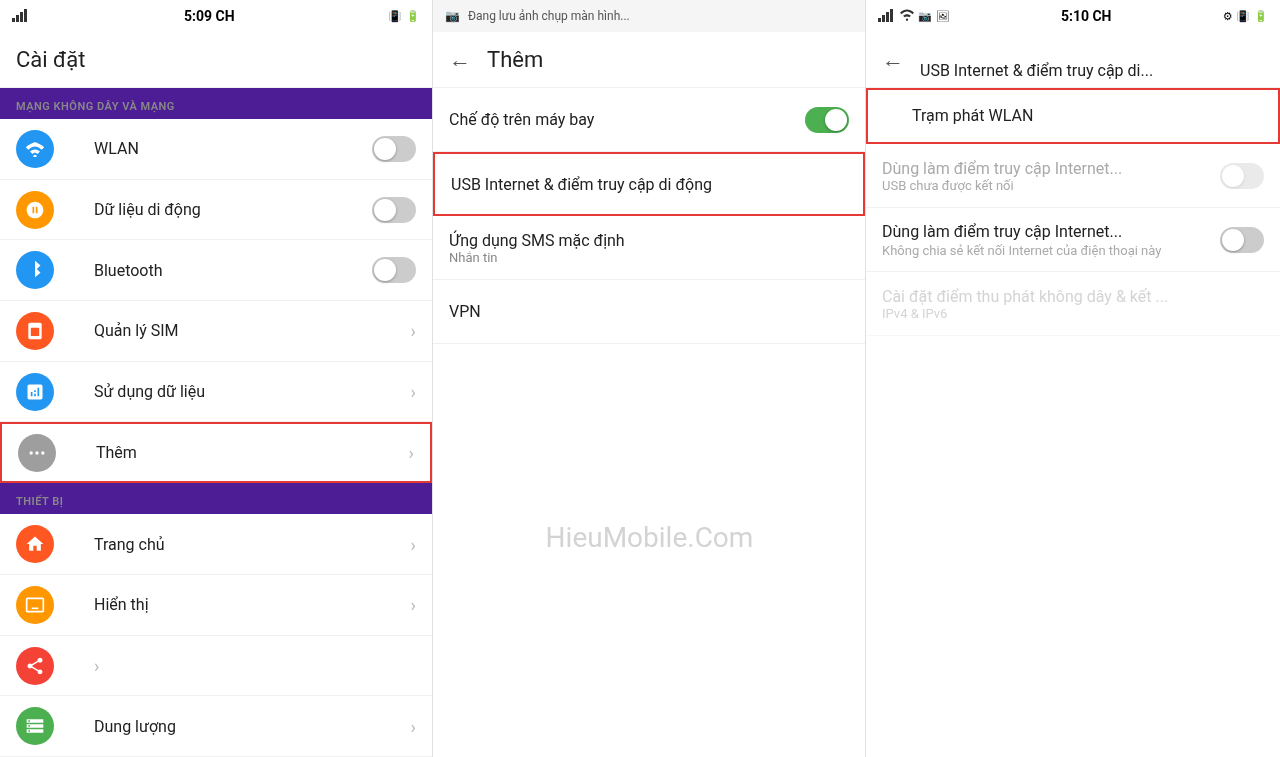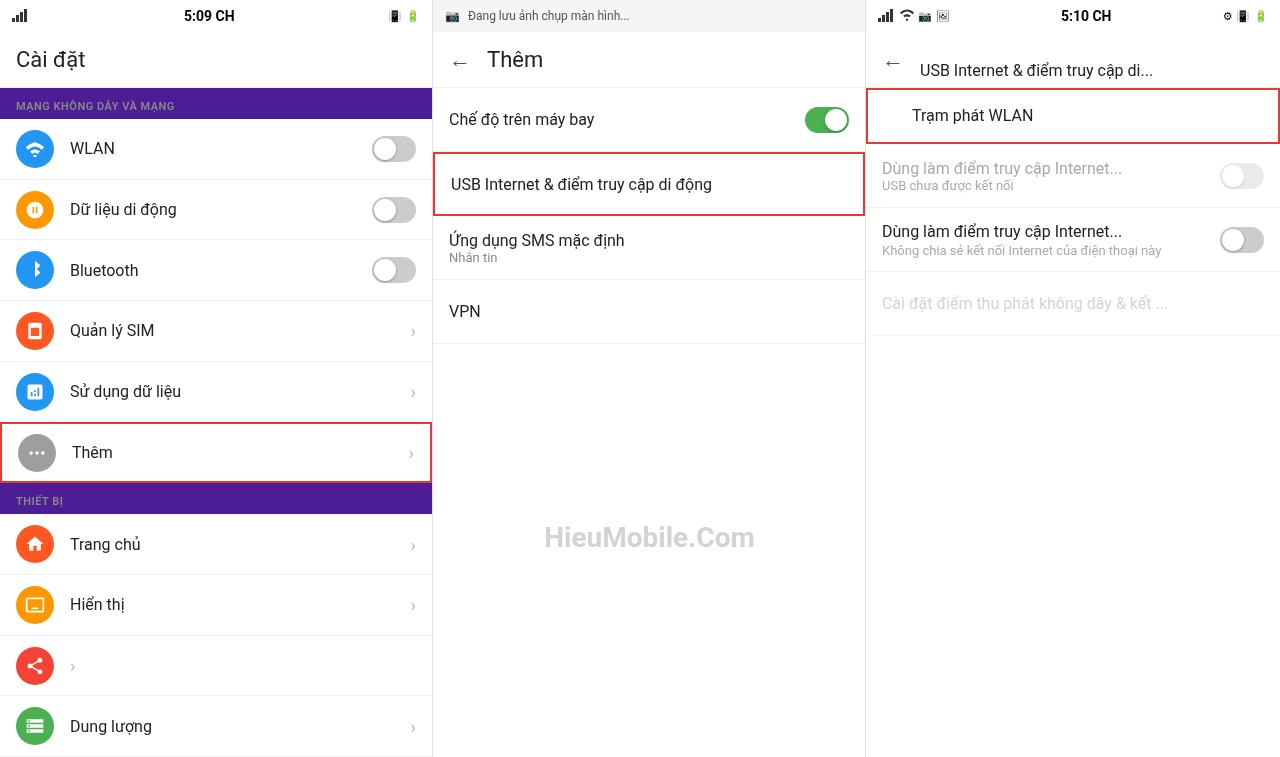--- a/index.html
+++ b/index.html
@@ -117,20 +117,21 @@
     
     .settings-item {
       display: flex;
       align-items: center;
       padding: 0 16px;
       height: 64px;
       background: #fff;
       border-bottom: 1px solid #f0f0f0;
       cursor: pointer;
       position: relative;
+      gap: 24px;
     }
 
     .item-icon {
       width: 38px;
       height: 38px;
       border-radius: 50%;
       display: flex;
       align-items: center;
       justify-content: center;
       margin-right: 16px;
@@ -246,21 +247,21 @@
     
     .watermark {
       position: absolute;
       width: 433px;
       height: 200px;
       display: flex;
       align-items: center;
       justify-content: center;
       font-size: 28px;
       color: rgba(130, 130, 130, 0.35);
-      font-weight: 700;
+      font-weight: 400;
       pointer-events: none;
       bottom: 120px;
       left: 0;
     }
 
     .panel2-relative {
       position: relative;
       flex: 1;
     }
   </style>
@@ -509,15 +510,16 @@
       <div class="usb-item-sub">Không chia sẻ kết nối Internet của điện thoại này</div>
     </div>
     <div class="toggle">
       <div class="toggle-knob"></div>
     </div>
   </div>
 
   <div class="usb-item" style="opacity:0.5;">
     <div class="usb-item-content">
       <div class="usb-item-title-gray">Cài đặt điểm thu phát không dây &amp; kết ...</div>
+      <div class="usb-item-sub">IPv4 &amp; IPv6</div>
     </div>
   </div>
 </div>
 
 </body></html>

